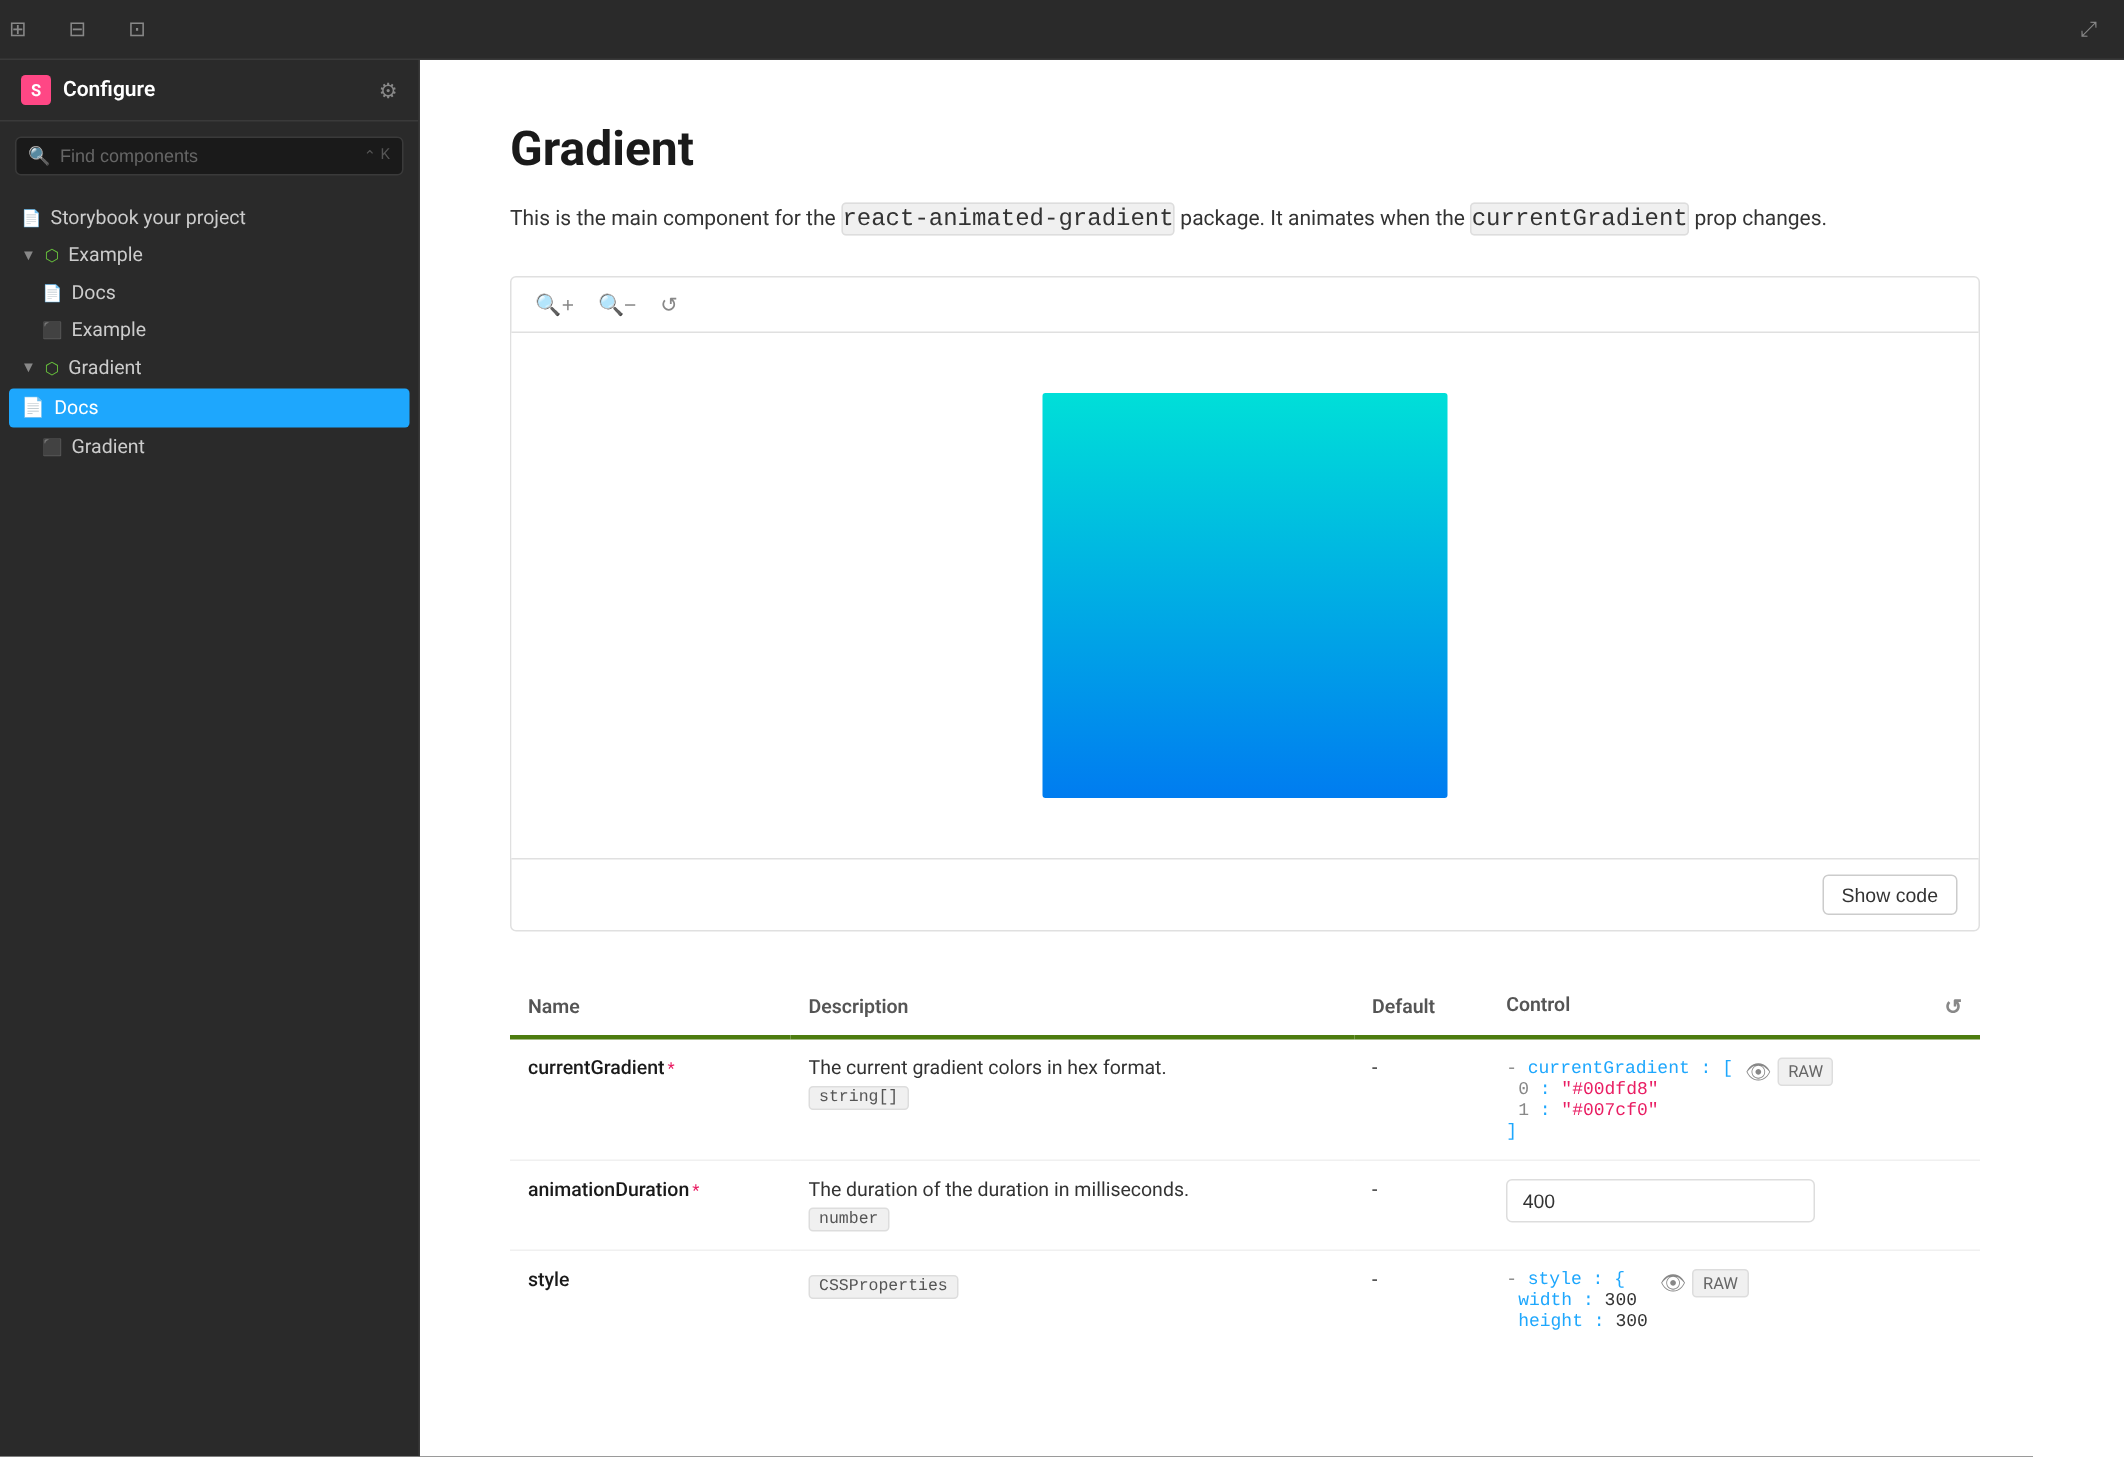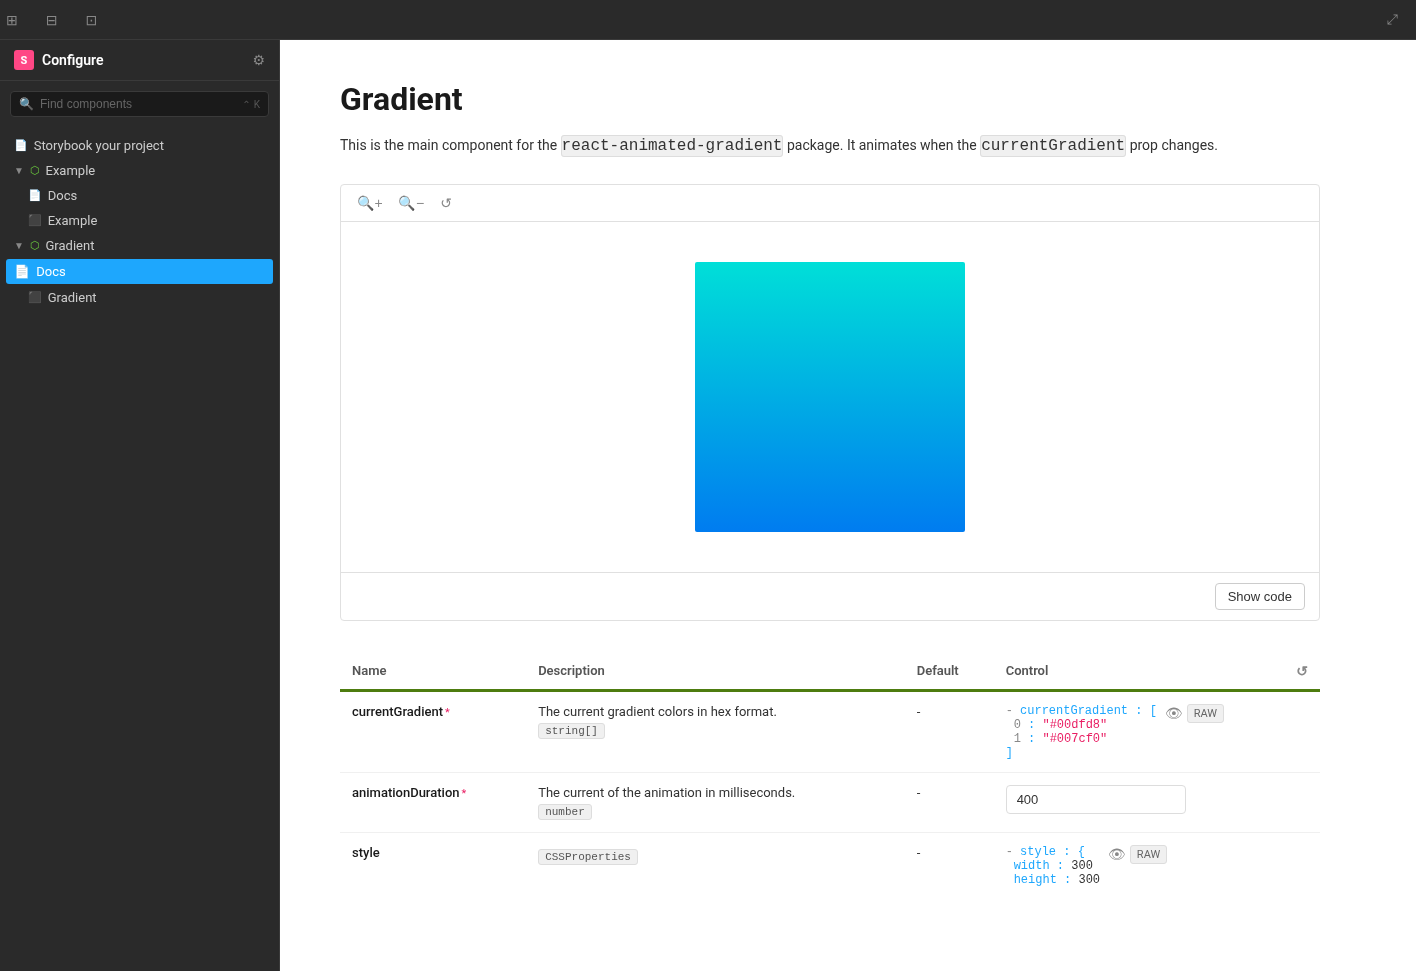--- a/index.html
+++ b/index.html
@@ -266,21 +266,21 @@
     .control-cell { color: #1ea7fd; font-size: 12px; font-family: 'Courier New', monospace; }
     .control-array-line { margin-left: 8px; }
     .control-key { color: #1ea7fd; }
     .control-value { color: #e91e63; }
 
     .control-input {
       border: 1px solid #ddd;
       border-radius: 4px;
       padding: 6px 10px;
       font-size: 13px;
-      width: 180px;
+      width: 206px;
       color: #333;
       outline: none;
     }
     .raw-badge {
       background: #f0f0f0;
       border: 1px solid #ddd;
       border-radius: 3px;
       padding: 2px 6px;
       font-size: 11px;
       color: #666;
@@ -436,21 +436,21 @@
                 </div>
               </div>
             </td>
           </tr>
 
           <tr>
             <td>
               <span class="prop-name">animationDuration</span><span class="prop-required">*</span>
             </td>
             <td>
-              <span>The current of the animation in milliseconds.</span><br>
+              <span>The duration of the duration in milliseconds.</span><br>
               <span class="prop-type-tag">number</span>
             </td>
             <td class="prop-default">-</td>
             <td>
               <input class="control-input" type="number" value="400" style="">
             </td>
           </tr>
 
           <tr>
             <td>

